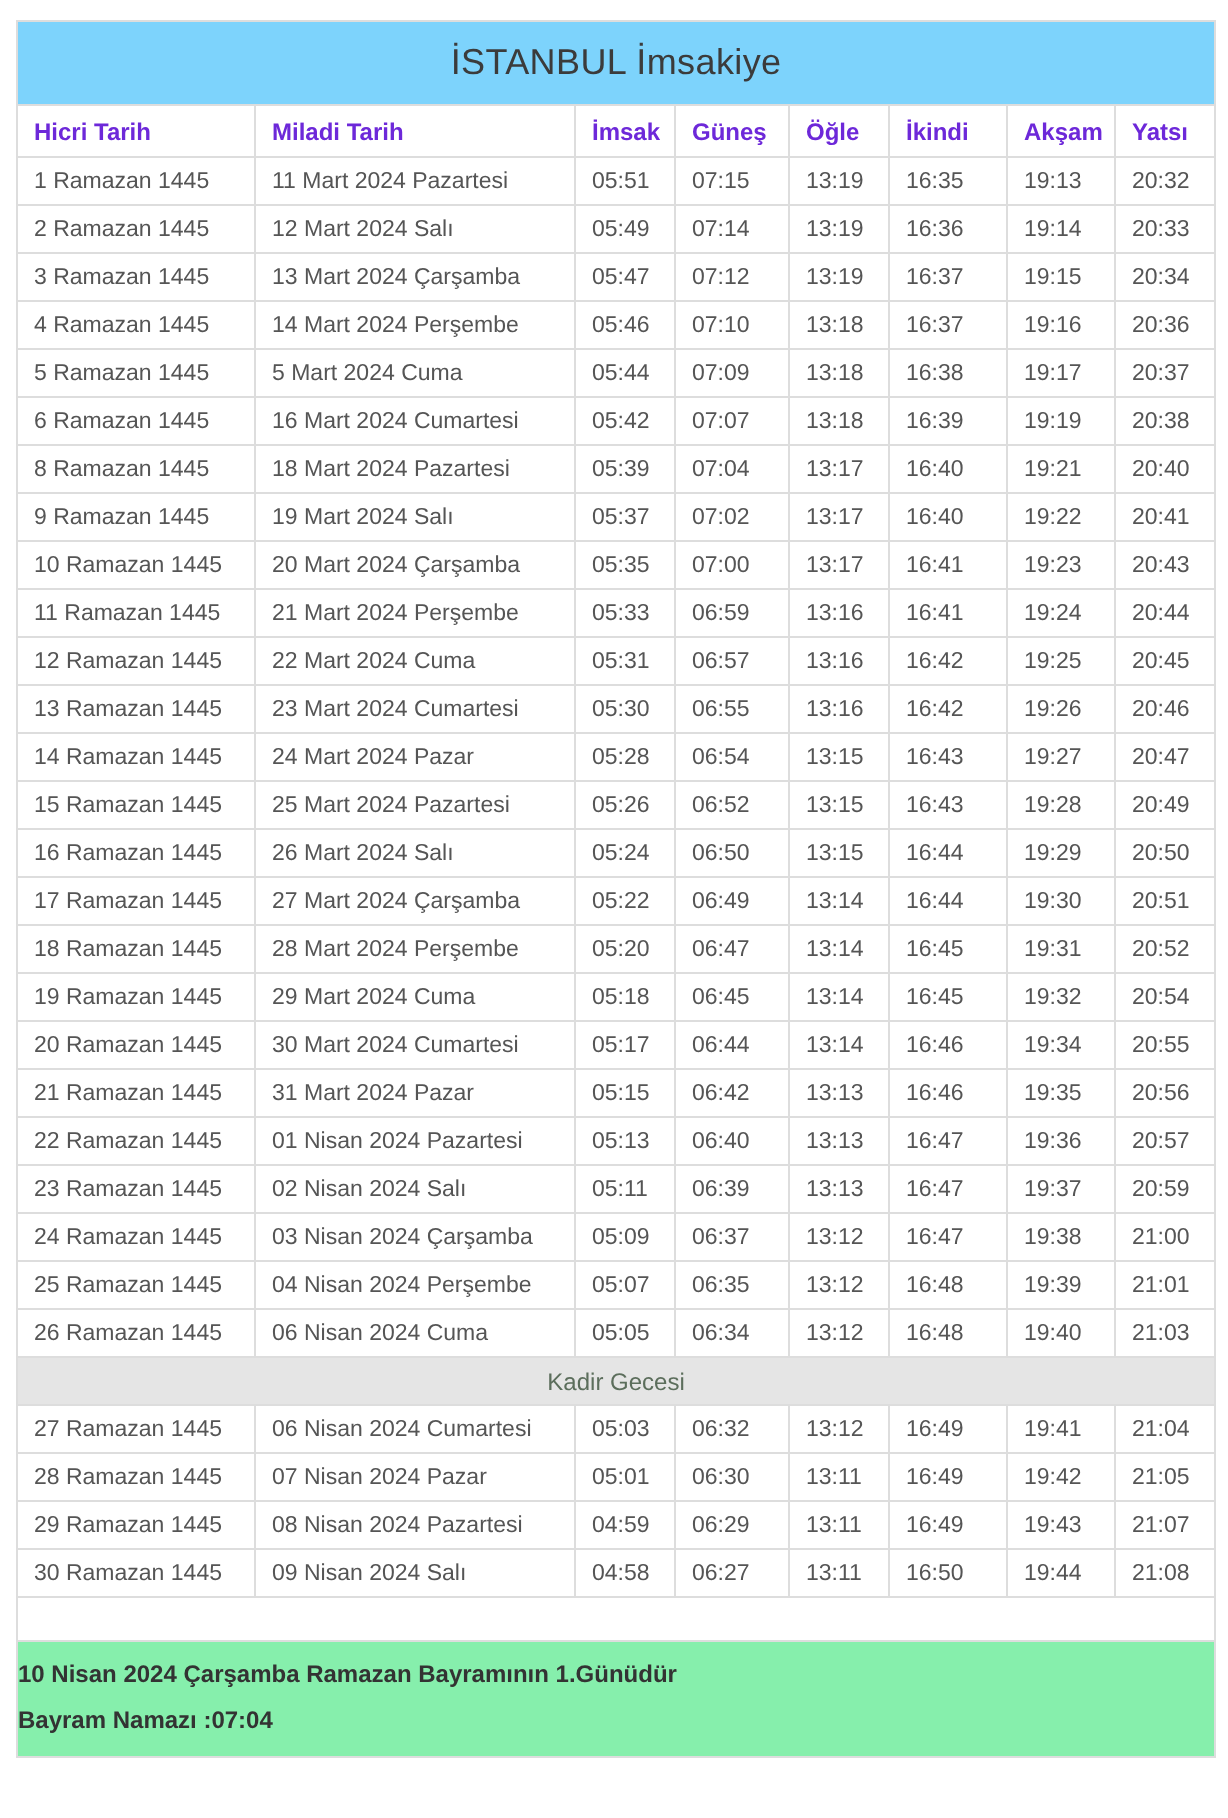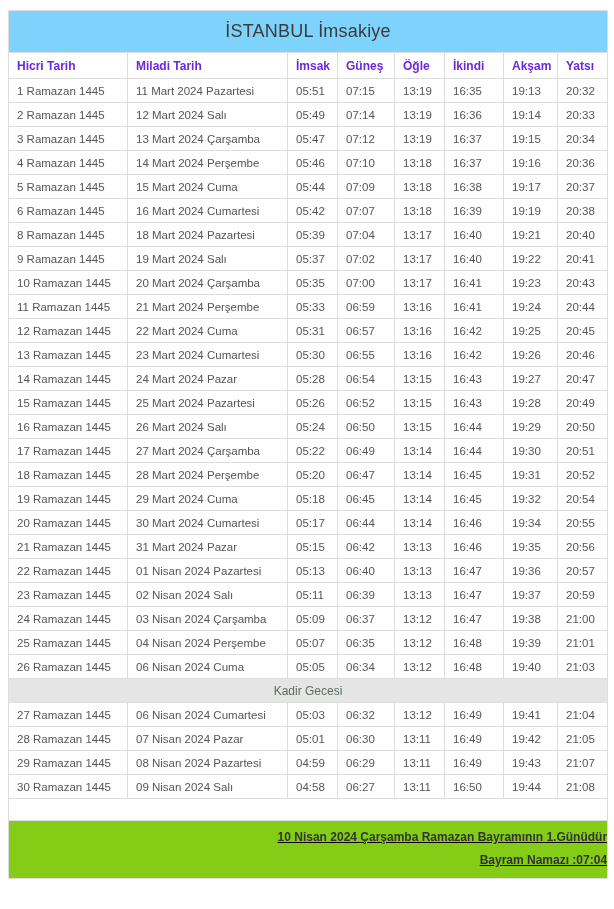--- a/index.html
+++ b/index.html
@@ -59,24 +59,23 @@
     text-align: center;
     font-size: 12px;
     padding: 0;
     height: 24px;
   }
   tr.spacer-row td {
     height: 22px;
     background: #ffffff;
   }
   tr.footer-row td {
-    background: #84cc16;
-    text-align: right;
+    background: #86efac;
+    text-align: left;
     padding: 10px 0 12px 0;
-    text-decoration: underline;
   }
   .footer-line {
     font-size: 12px;
     font-weight: 700;
     color: #333333;
     line-height: 12px;
   }
   .footer-line + .footer-line {
     margin-top: 11px;
   }
@@ -147,21 +146,21 @@
           <td>14 Mart 2024 Perşembe</td>
           <td>05:46</td>
           <td>07:10</td>
           <td>13:18</td>
           <td>16:37</td>
           <td>19:16</td>
           <td>20:36</td>
         </tr>
         <tr>
           <td>5 Ramazan 1445</td>
-          <td>15 Mart 2024 Cuma</td>
+          <td>5 Mart 2024 Cuma</td>
           <td>05:44</td>
           <td>07:09</td>
           <td>13:18</td>
           <td>16:38</td>
           <td>19:17</td>
           <td>20:37</td>
         </tr>
         <tr>
           <td>6 Ramazan 1445</td>
           <td>16 Mart 2024 Cumartesi</td>

